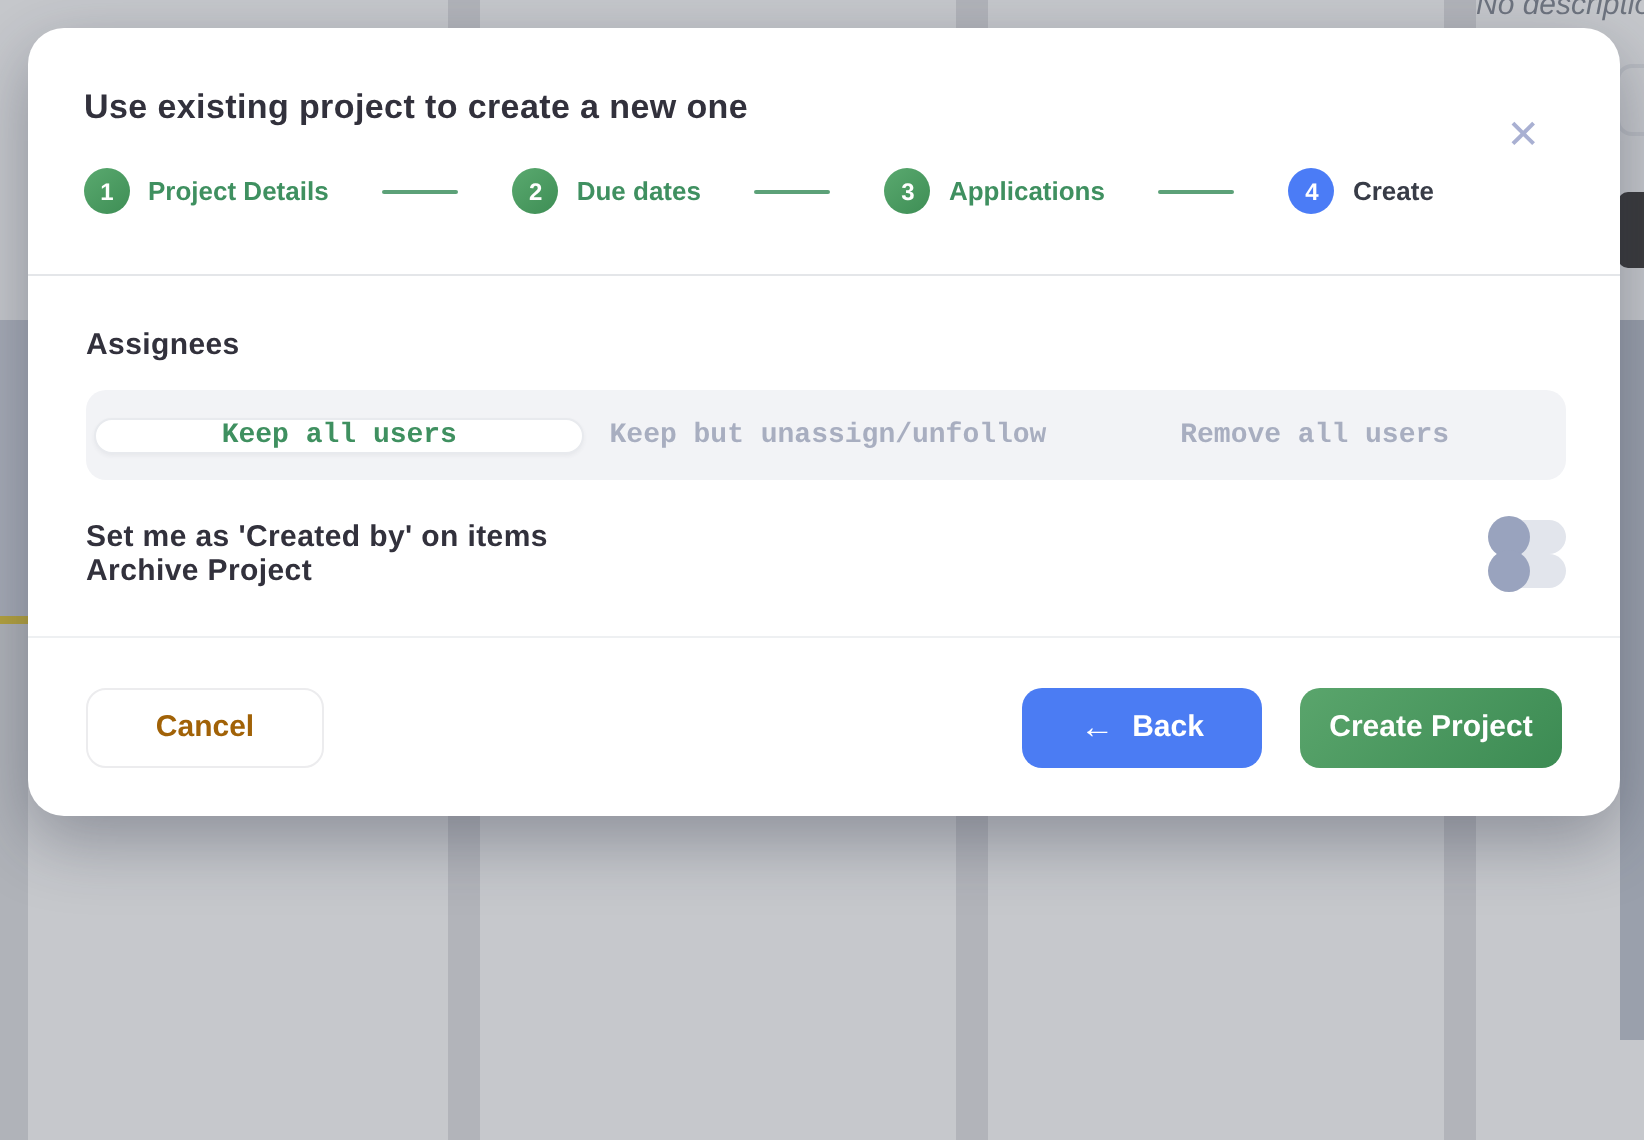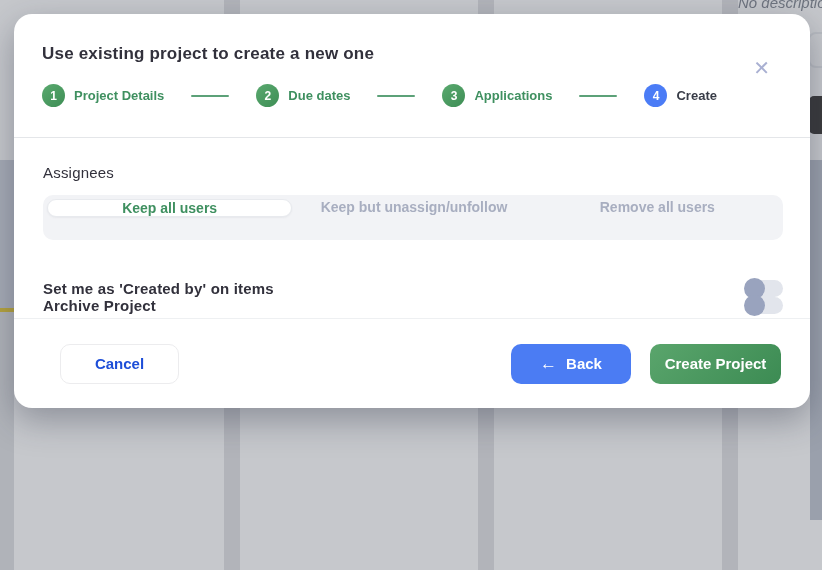--- a/index.html
+++ b/index.html
@@ -67,27 +67,27 @@
   .step-label.dark  { color: #383c47; }
   .step-line {
     width: 38px; height: 2px; background: #3f9060; opacity: 0.85;
     margin: 0 27px; border-radius: 1px;
   }
 
   .header-divider { height: 1px; background: #e4e6e9; width: 100%; }
 
   
   .modal-body { padding: 26px 28px 0 29px; }
-  .section-heading { font-size: 15px; color: #32313c; font-weight: 400; letter-spacing: 0.2px; }
+  .section-heading { font-size: 15px; color: #32313c; font-weight: 700; letter-spacing: 0.2px; }
 
   .segmented {
     margin-top: 14px;
-    display: flex; align-items: flex-start;
+    display: flex; align-items: center;
     background: #f2f3f6; border-radius: 10px;
-    height: 45px; padding: 4px; width: 740px;
+    height: 45px; padding: 4px; width: 740px; font-family: Liberation Mono, monospace;
   }
   .segment {
     flex: 1; display: flex; align-items: center; justify-content: center;
     font-size: 14px; font-weight: bold; color: #a8aec0;
     border-radius: 9px; cursor: pointer;
   }
   .segment.active {
     background: #ffffff; color: #3f9060;
     border: 1px solid #e8eaee;
     box-shadow: 0 1px 2px rgba(60,65,85,0.06);
@@ -95,21 +95,21 @@
 
   .section-desc {
     margin-top: 14px; width: 748px;
     font-size: 15px; line-height: 22px; color: #8d93a8;
   }
 
   .toggle-row {
     display: flex; align-items: center; justify-content: space-between;
     width: 740px;
   }
-  .toggle-row-1 { margin-top: 40px; }
+  .toggle-row-1 { margin-top: 20px; }
   .toggle-row-2 { }
   .toggle-label { font-size: 15px; font-weight: bold; color: #32313c; letter-spacing: 0.2px; }
   .toggle {
     position: relative; width: 38px; height: 17px;
     background: #e2e5ec; border-radius: 9px; cursor: pointer;
   }
   .toggle-knob {
     position: absolute; left: -1px; top: -2px;
     width: 21px; height: 21px; border-radius: 50%;
     background: #99a3be;
@@ -122,23 +122,22 @@
     display: flex; align-items: center; justify-content: space-between;
     padding: 0 29px; border-radius: 0 0 18px 18px;
   }
   .btn {
     height: 40px; border-radius: 10px; border: none;
     font-family: "Liberation Sans", sans-serif;
     font-size: 15px; font-weight: bold; cursor: pointer;
     display: inline-flex; align-items: center; justify-content: center;
   }
   .btn-cancel {
-    width: 119px; background: #ffffff; color: #1d4ed8;
+    width: 119px; background: #ffffff; color: #a16207;
     border: 1px solid #ececee;
-    margin-left: 17px;
   }
   .footer-right { display: flex; align-items: center; gap: 19px; }
   .btn-back { width: 120px; background: #4b7cf3; color: #ffffff; gap: 9px; }
   .back-arrow { font-size: 17px; font-weight: normal; line-height: 1; }
   .btn-create {
     width: 131px; color: #ffffff;
     background: linear-gradient(135deg, #5aa56c 0%, #3c8b53 100%);
   }
 </style>
 </head>

